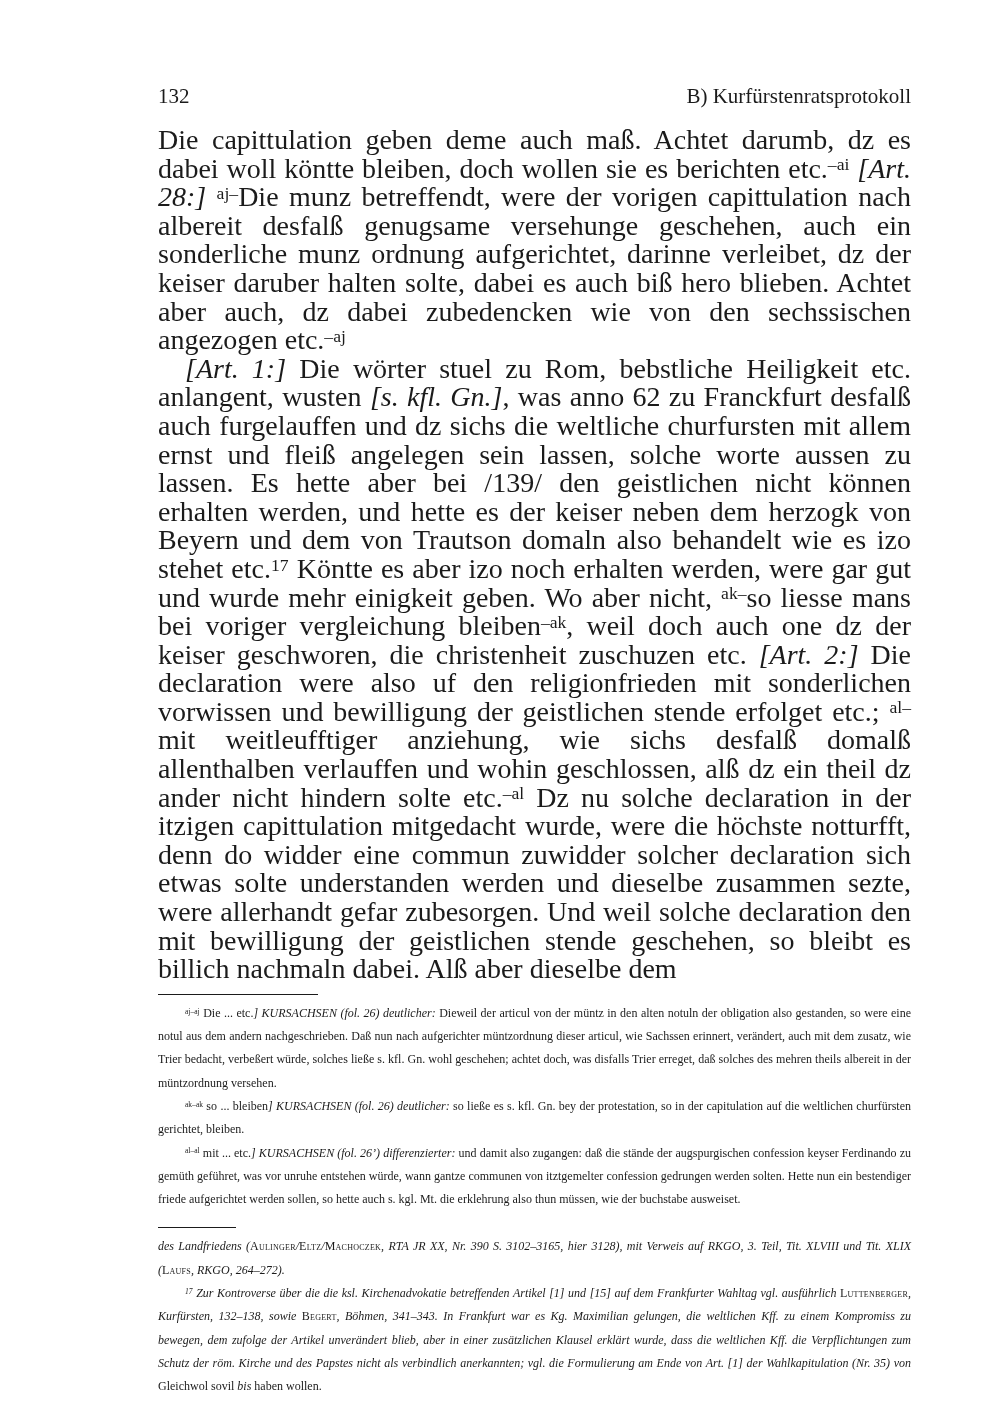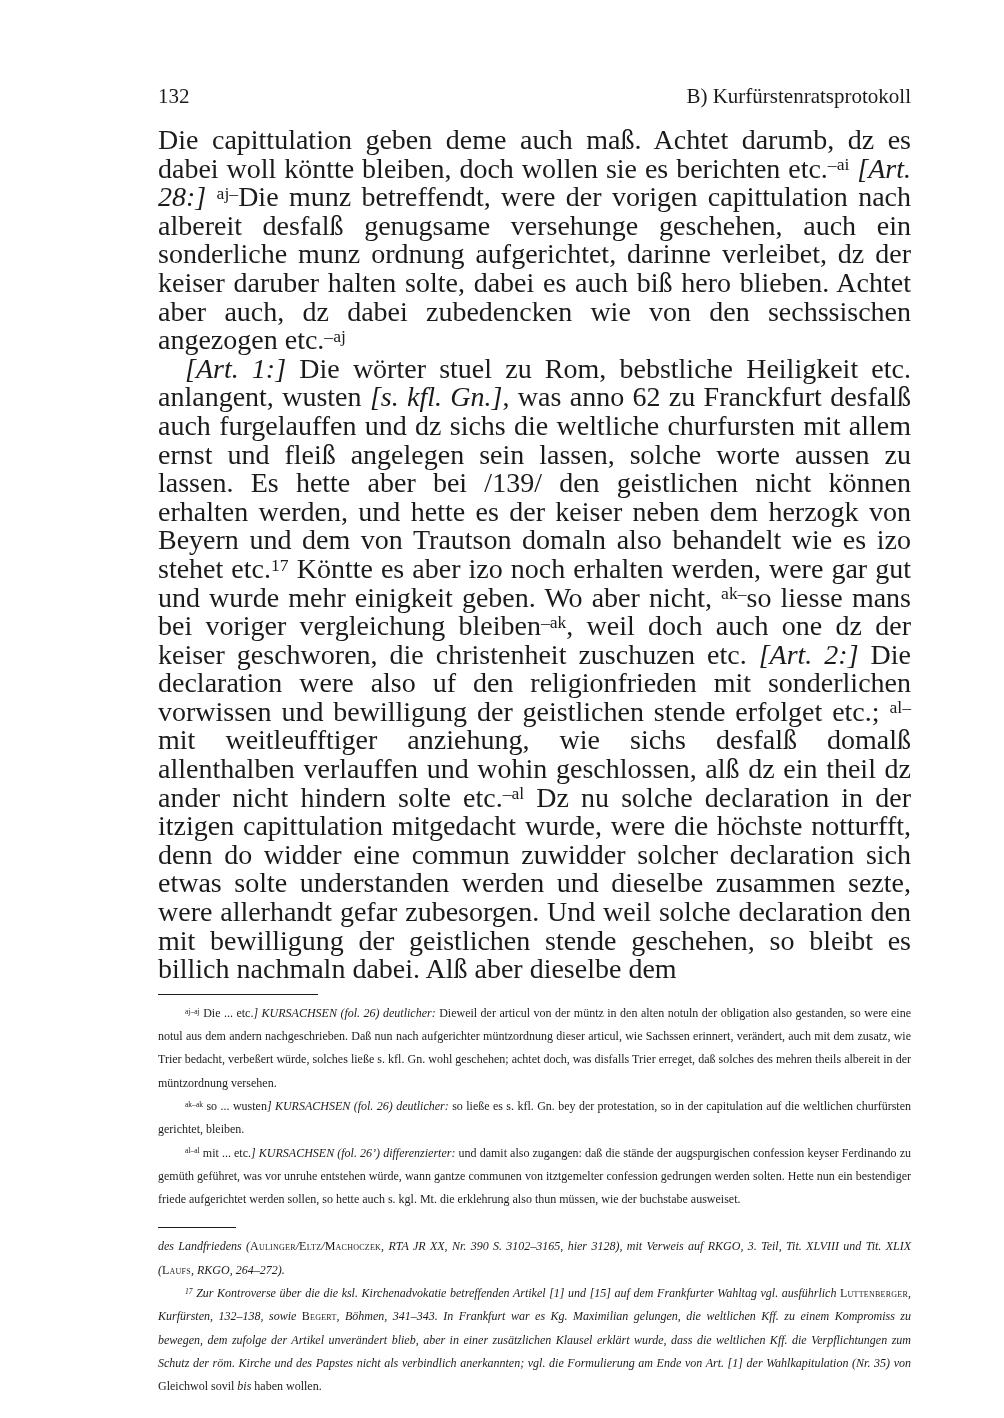--- a/index.html
+++ b/index.html
@@ -83,21 +83,21 @@
 
     <main>
       <p class="body-par no-indent"><span>Die capittulation geben deme auch maß. Achtet darumb, dz es dabei woll köntte bleiben, doch wollen sie es berichten etc.</span><span class="run-sup">–ai</span><span> </span><span class="run-i">[Art. 28:]</span><span> </span><span class="run-sup">aj–</span><span>Die munz betreffendt, were der vorigen capittulation nach albereit desfalß genugsame versehunge geschehen, auch ein sonderliche munz ordnung aufgerichtet, darinne verleibet, dz der keiser daruber halten solte, dabei es auch biß hero blieben. Achtet aber auch, dz dabei zubedencken wie von den sechssischen angezogen etc.</span><span class="run-sup">–aj</span></p>
       <p class="body-par indent"><span class="run-i">[Art. 1:]</span><span> Die wörter stuel zu Rom, bebstliche Heiligkeit etc. anlangent, wusten </span><span class="run-i">[s. kfl. Gn.]</span><span>, was anno 62 zu Franckfurt desfalß auch furgelauffen und dz sichs die weltliche churfursten mit allem ernst und fleiß angelegen sein lassen, solche worte aussen zu lassen. Es hette aber bei /139/ den geistlichen nicht können erhalten werden, und hette es der keiser neben dem herzogk von Beyern und dem von Trautson domaln also behandelt wie es izo stehet etc.</span><span class="run-sup">17</span><span> Köntte es aber izo noch erhalten werden, were gar gut und wurde mehr einigkeit geben. Wo aber nicht, </span><span class="run-sup">ak–</span><span>so liesse mans bei voriger vergleichung bleiben</span><span class="run-sup">–ak</span><span>, weil doch auch one dz der keiser geschworen, die christenheit zuschuzen etc. </span><span class="run-i">[Art. 2:]</span><span> Die declaration were also uf den religionfrieden mit sonderlichen vorwissen und bewilligung der geistlichen stende erfolget etc.; </span><span class="run-sup">al–</span><span>mit weitleufftiger anziehung, wie sichs desfalß domalß allenthalben verlauffen und wohin geschlossen, alß dz ein theil dz ander nicht hindern solte etc.</span><span class="run-sup">–al</span><span> Dz nu solche declaration in der itzigen capittulation mitgedacht wurde, were die höchste notturfft, denn do widder eine commun zuwidder solcher declaration sich etwas solte understanden werden und dieselbe zusammen sezte, were allerhandt gefar zubesorgen. Und weil solche declaration den mit bewilligung der geistlichen stende geschehen, so bleibt es billich nachmaln dabei. Alß aber dieselbe dem</span></p>
     </main>
 
     <div class="fn-rule rule-long"></div>
 
     <section>
       <p class="fn indent"><span class="run-sup">aj–aj</span><span> Die ... etc.</span><span class="run-i">] KURSACHSEN (fol. 26) deutlicher:</span><span> Dieweil der articul von der müntz in den alten notuln der obligation also gestanden, so were eine notul aus dem andern nachgeschrieben. Daß nun nach aufgerichter müntzordnung dieser articul, wie Sachssen erinnert, verändert, auch mit dem zusatz, wie Trier bedacht, verbeßert würde, solches ließe s. kfl. Gn. wohl geschehen; achtet doch, was disfalls Trier erreget, daß solches des mehren theils albereit in der müntzordnung versehen.</span></p>
-      <p class="fn indent"><span class="run-sup">ak–ak</span><span> so ... wusten</span><span class="run-i">] KURSACHSEN (fol. 26) deutlicher:</span><span> so ließe es s. kfl. Gn. bey der protestation, so in der capitulation auf die weltlichen churfürsten gerichtet, bleiben.</span></p>
+      <p class="fn indent"><span class="run-sup">ak–ak</span><span> so ... bleiben</span><span class="run-i">] KURSACHSEN (fol. 26) deutlicher:</span><span> so ließe es s. kfl. Gn. bey der protestation, so in der capitulation auf die weltlichen churfürsten gerichtet, bleiben.</span></p>
       <p class="fn indent"><span class="run-sup">al–al</span><span> mit ... etc.</span><span class="run-i">] KURSACHSEN (fol. 26’) differenzierter:</span><span> und damit also zugangen: daß die stände der augspurgischen confession keyser Ferdinando zu gemüth geführet, was vor unruhe entstehen würde, wann gantze communen von itztgemelter confession gedrungen werden solten. Hette nun ein bestendiger friede aufgerichtet werden sollen, so hette auch s. kgl. Mt. die erklehrung also thun müssen, wie der buchstabe ausweiset.</span></p>
     </section>
 
     <div class="fn-rule rule-short"></div>
 
     <section>
       <p class="fn no-indent"><span class="run-i">des Landfriedens (</span><span class="run-sc">Aulinger</span><span class="run-i">/</span><span class="run-sc">Eltz</span><span class="run-i">/</span><span class="run-sc">Machoczek</span><span class="run-i">, RTA JR XX, Nr. 390 S. 3102–3165, hier 3128), mit Verweis auf RKGO, 3. Teil, Tit. XLVIII und Tit. XLIX (</span><span class="run-sc">Laufs</span><span class="run-i">, RKGO, 264–272).</span></p>
       <p class="fn indent"><span class="run-sup run-i">17</span><span class="run-i"> Zur Kontroverse über die die ksl. Kirchenadvokatie betreffenden Artikel [1] und [15] auf dem Frankfurter Wahltag vgl. ausführlich </span><span class="run-sc">Luttenberger</span><span class="run-i">, Kurfürsten, 132–138, sowie </span><span class="run-sc">Begert</span><span class="run-i">, Böhmen, 341–343. In Frankfurt war es Kg. Maximilian gelungen, die weltlichen Kff. zu einem Kompromiss zu bewegen, dem zufolge der Artikel unverändert blieb, aber in einer zusätzlichen Klausel erklärt wurde, dass die weltlichen Kff. die Verpflichtungen zum Schutz der röm. Kirche und des Papstes nicht als verbindlich anerkannten; vgl. die Formulierung am Ende von Art. [1] der Wahlkapitulation (Nr. 35) von </span><span>Gleichwol sovil</span><span class="run-i"> bis </span><span>haben wollen.</span></p>
     </section>
 

